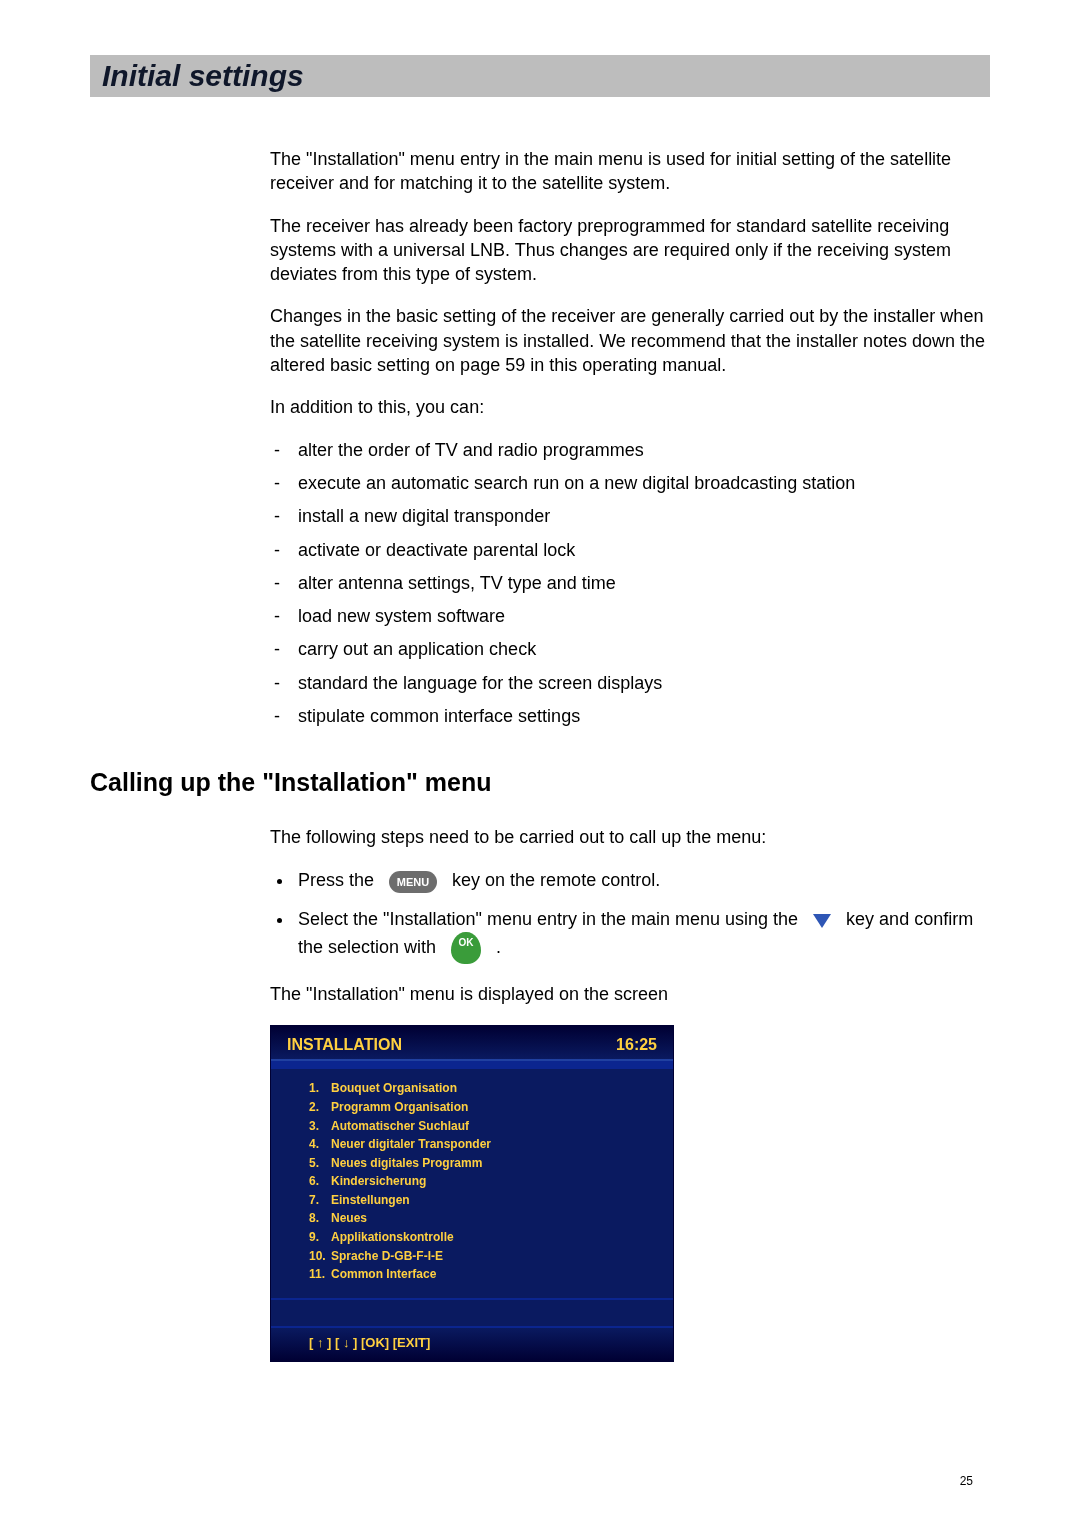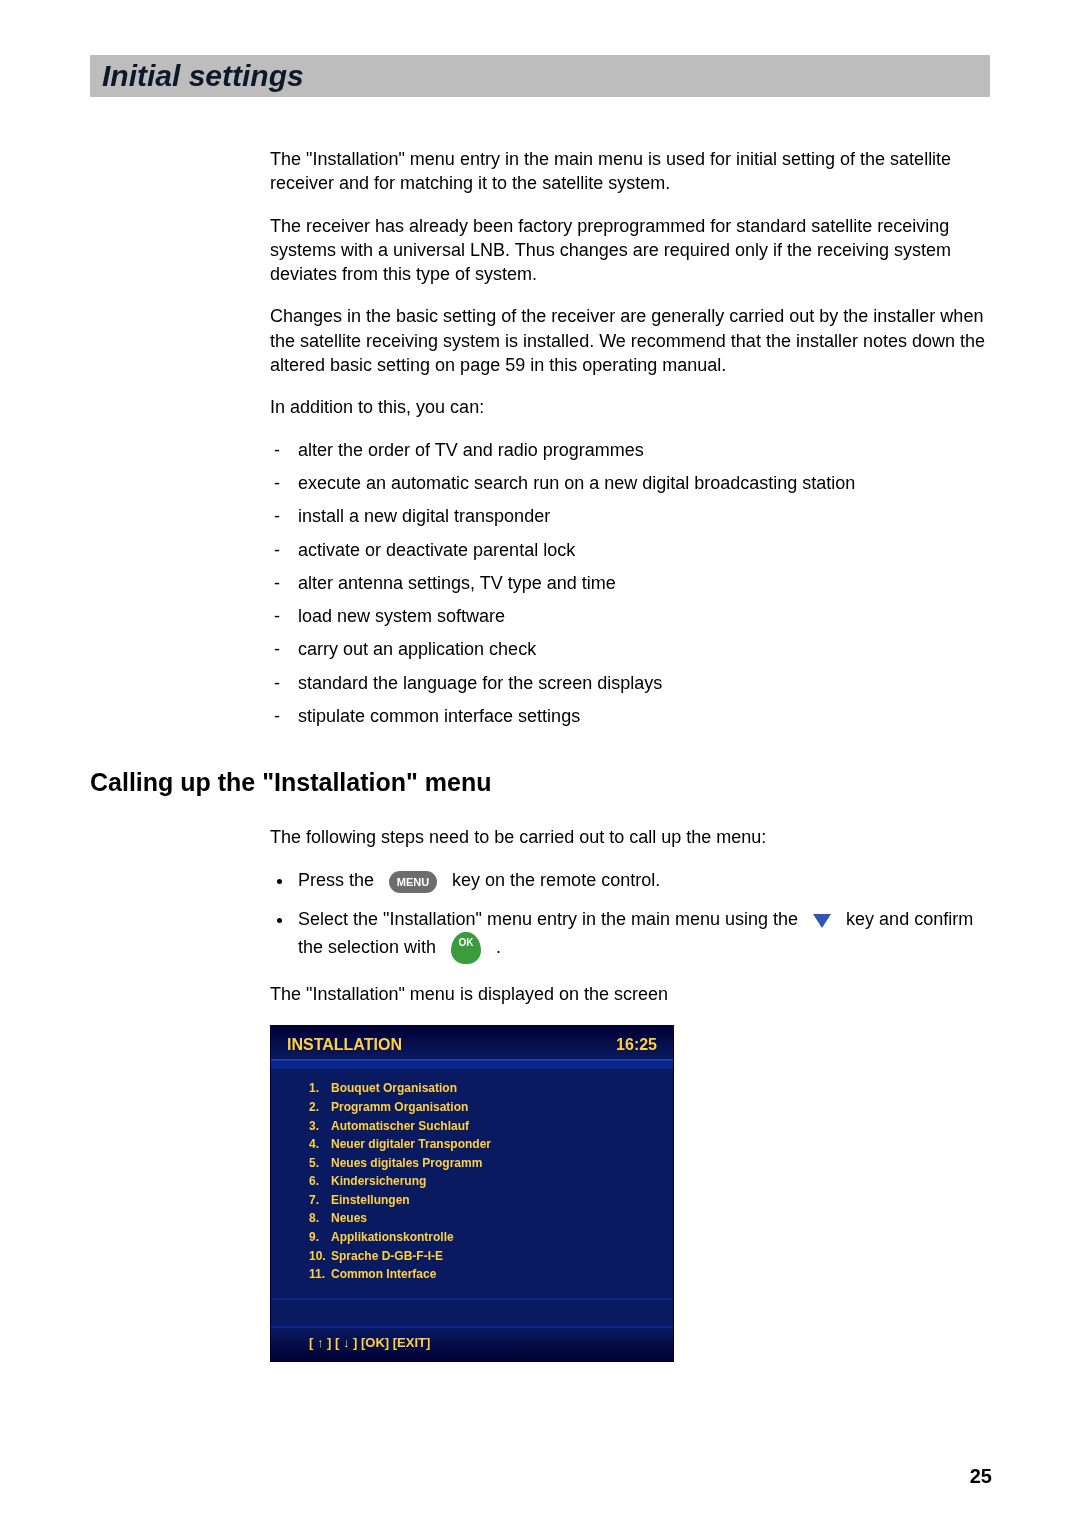--- a/index.html
+++ b/index.html
@@ -145,23 +145,22 @@
   .tv-footer {
     padding: 6px 12px 10px 38px;
     color: #ffd040;
     font-weight: bold;
     font-size: 13px;
     border-top:2px solid #0b258f;
   }
   .page-number {
     position: absolute;
     bottom: 40px;
-    right: 88px;
-    font-size: 20px;
-    font-weight: bold;
+    right: 107px;
+    font-size: 12px;
   }
 </style>
 </head>
 <body>
 
 <div class="page">
 
   <div class="page-title-bar">Initial settings</div>
 
   <div class="content">

